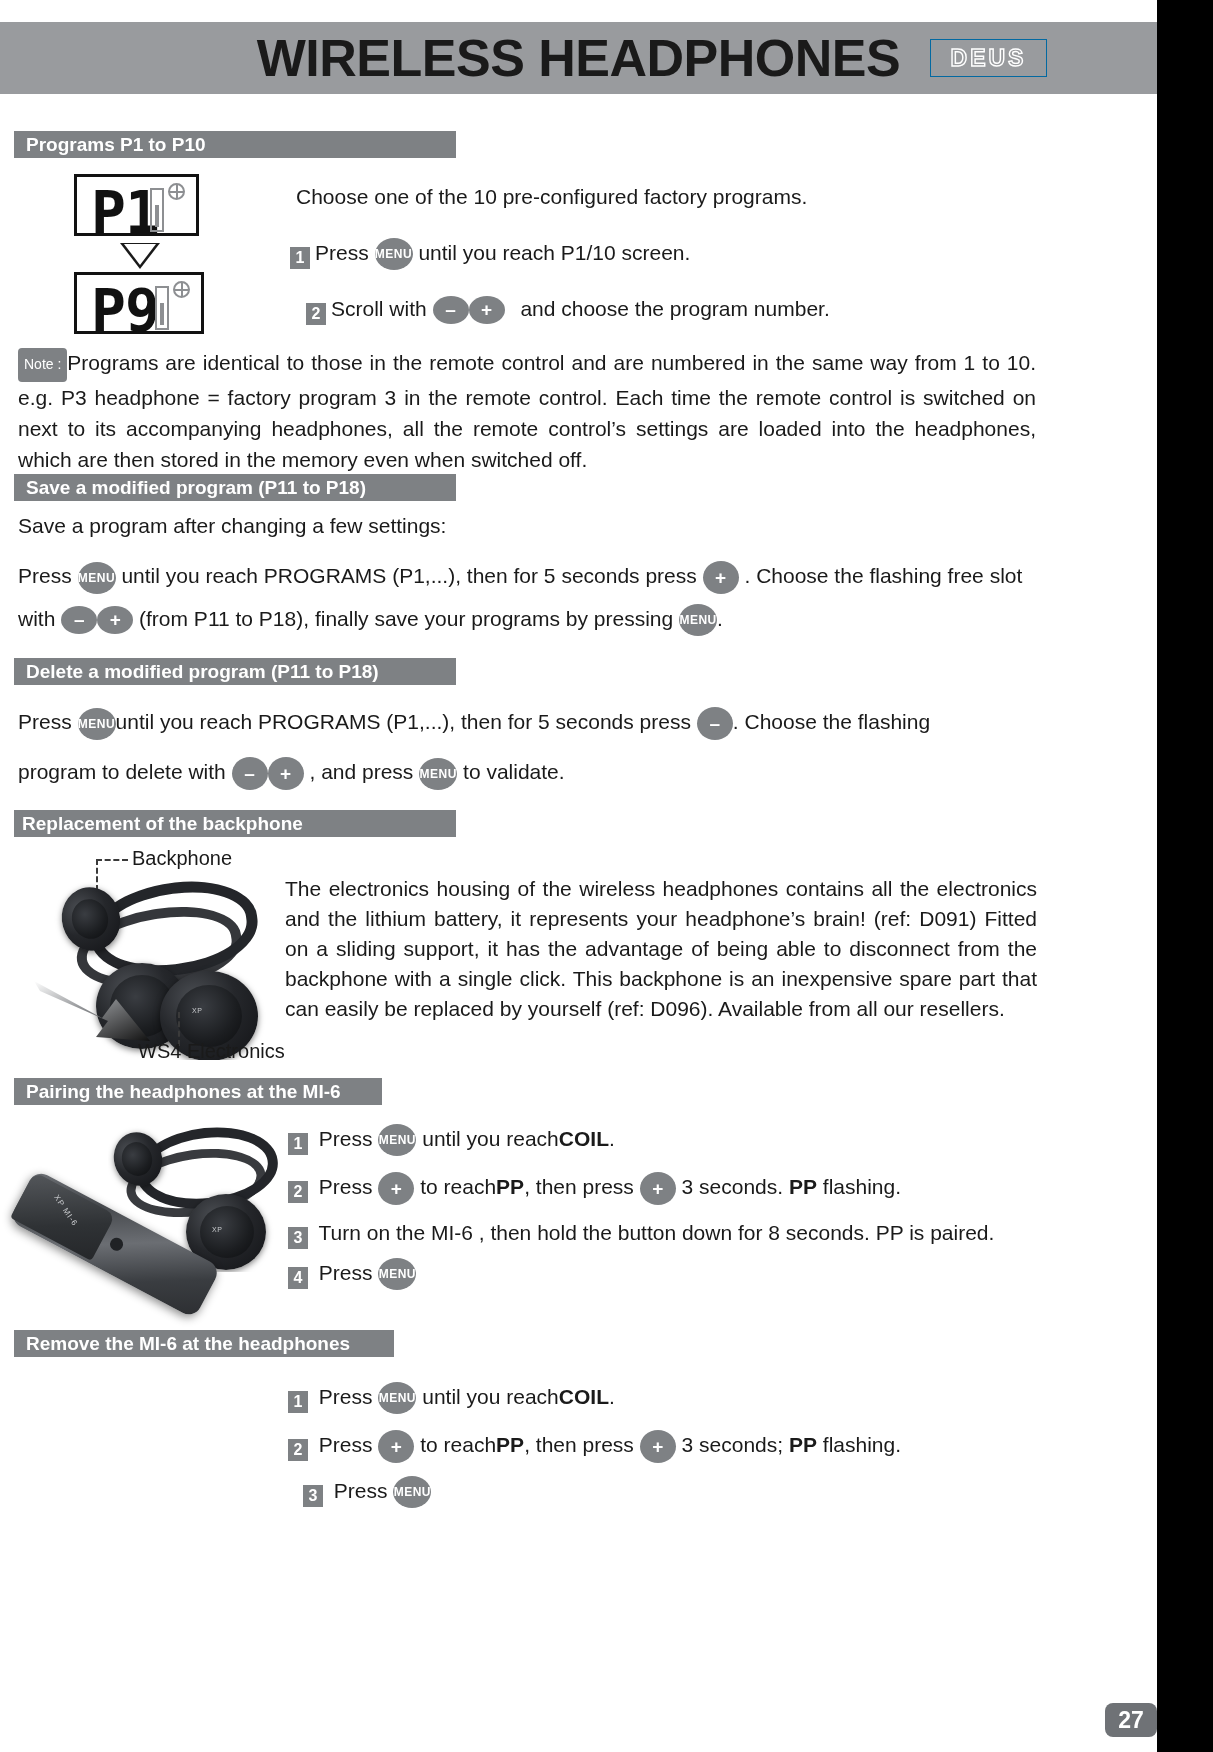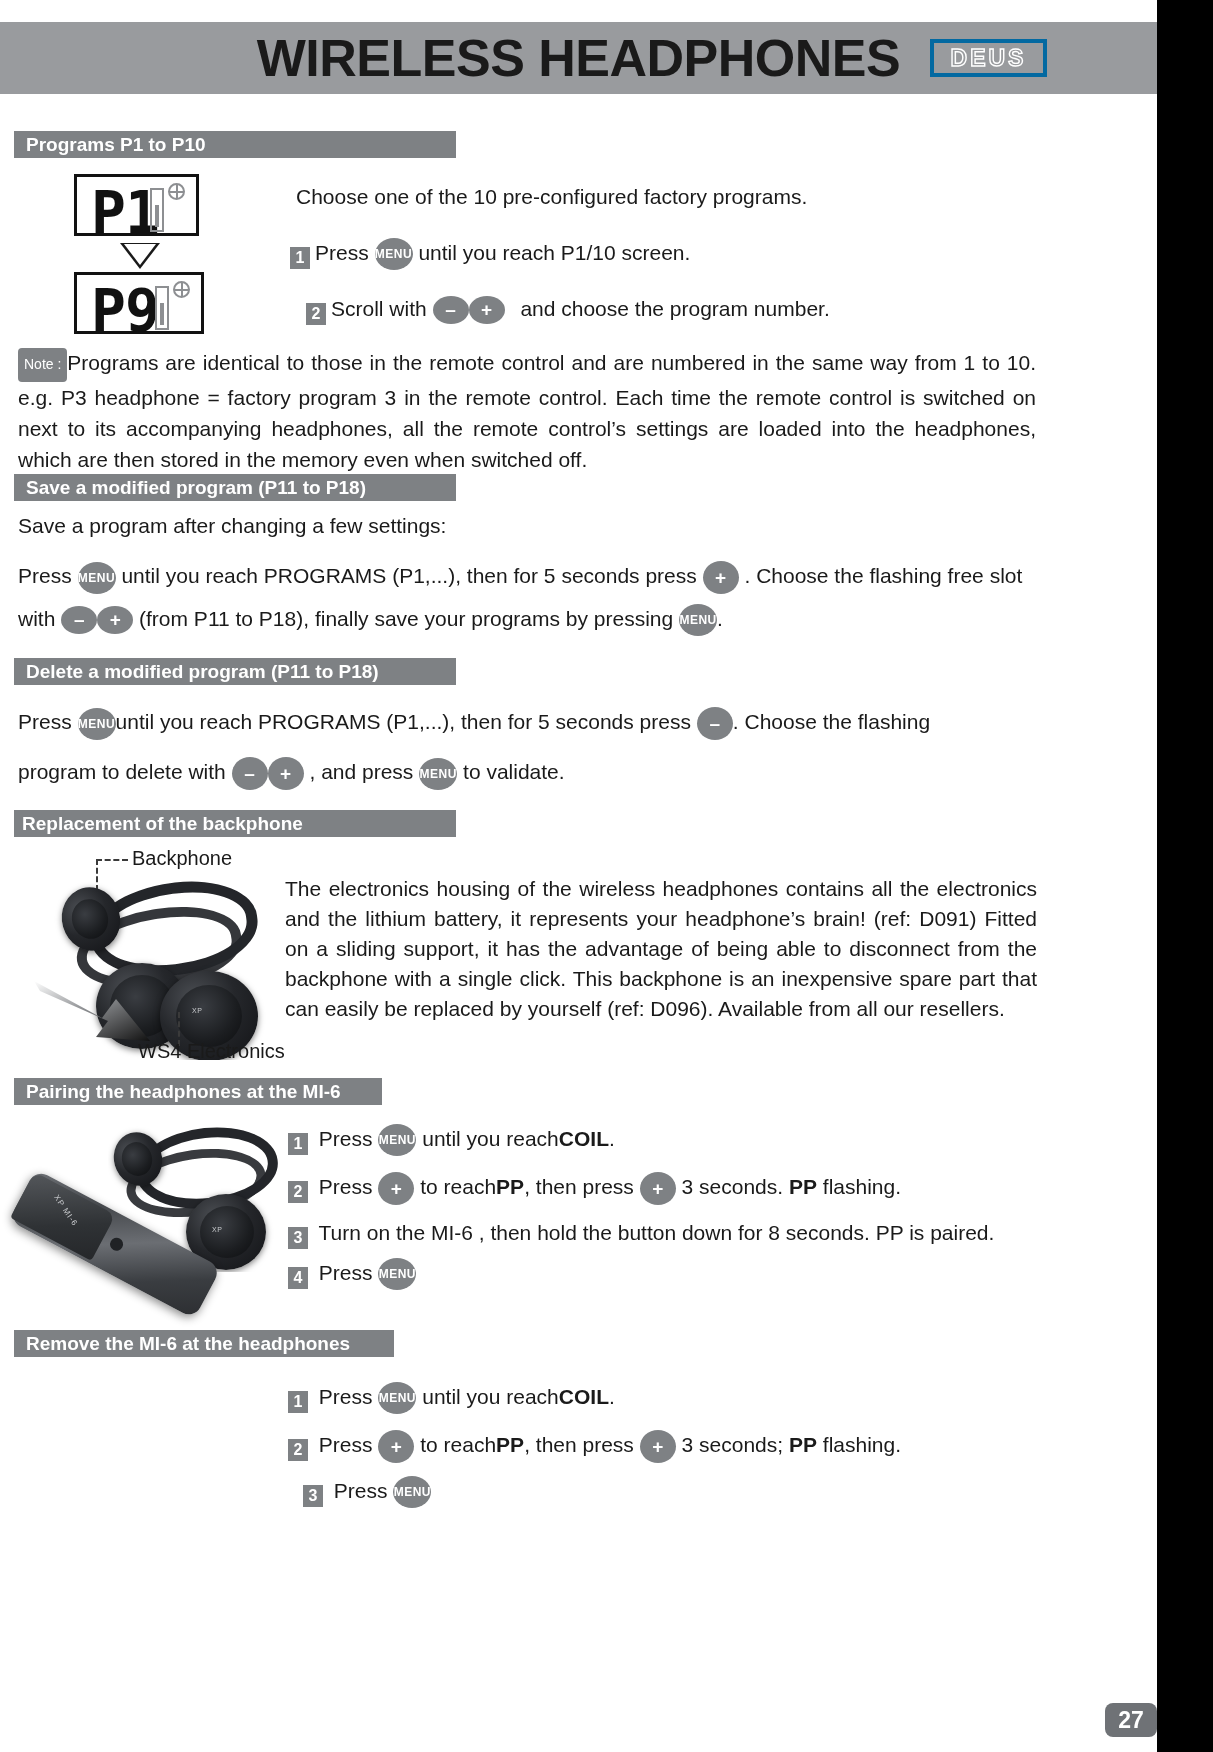--- a/index.html
+++ b/index.html
@@ -30,21 +30,21 @@
   }
   .header-title {
     position:absolute; left:0; right:0; text-align:center;
     font-size:52px; font-weight:bold; color:#1a1a1a;
     letter-spacing:-0.5px; line-height:72px;
     font-family:"Liberation Sans", sans-serif;
   }
   .logo {
     position:absolute; right:110px; top:17px;
     width:117px; height:38px;
-    border:4px solid #0369a1;
+    border:1px solid #0369a1;
     display:flex; align-items:center; justify-content:center;
     font-size:23px; font-weight:bold; letter-spacing:3px;
     color:#999b9e;
     -webkit-text-stroke:1.4px #ffffff;
     font-family:"Liberation Sans", sans-serif;
   }
 
   
   .bar {
     position:absolute; left:14px; height:27px;

